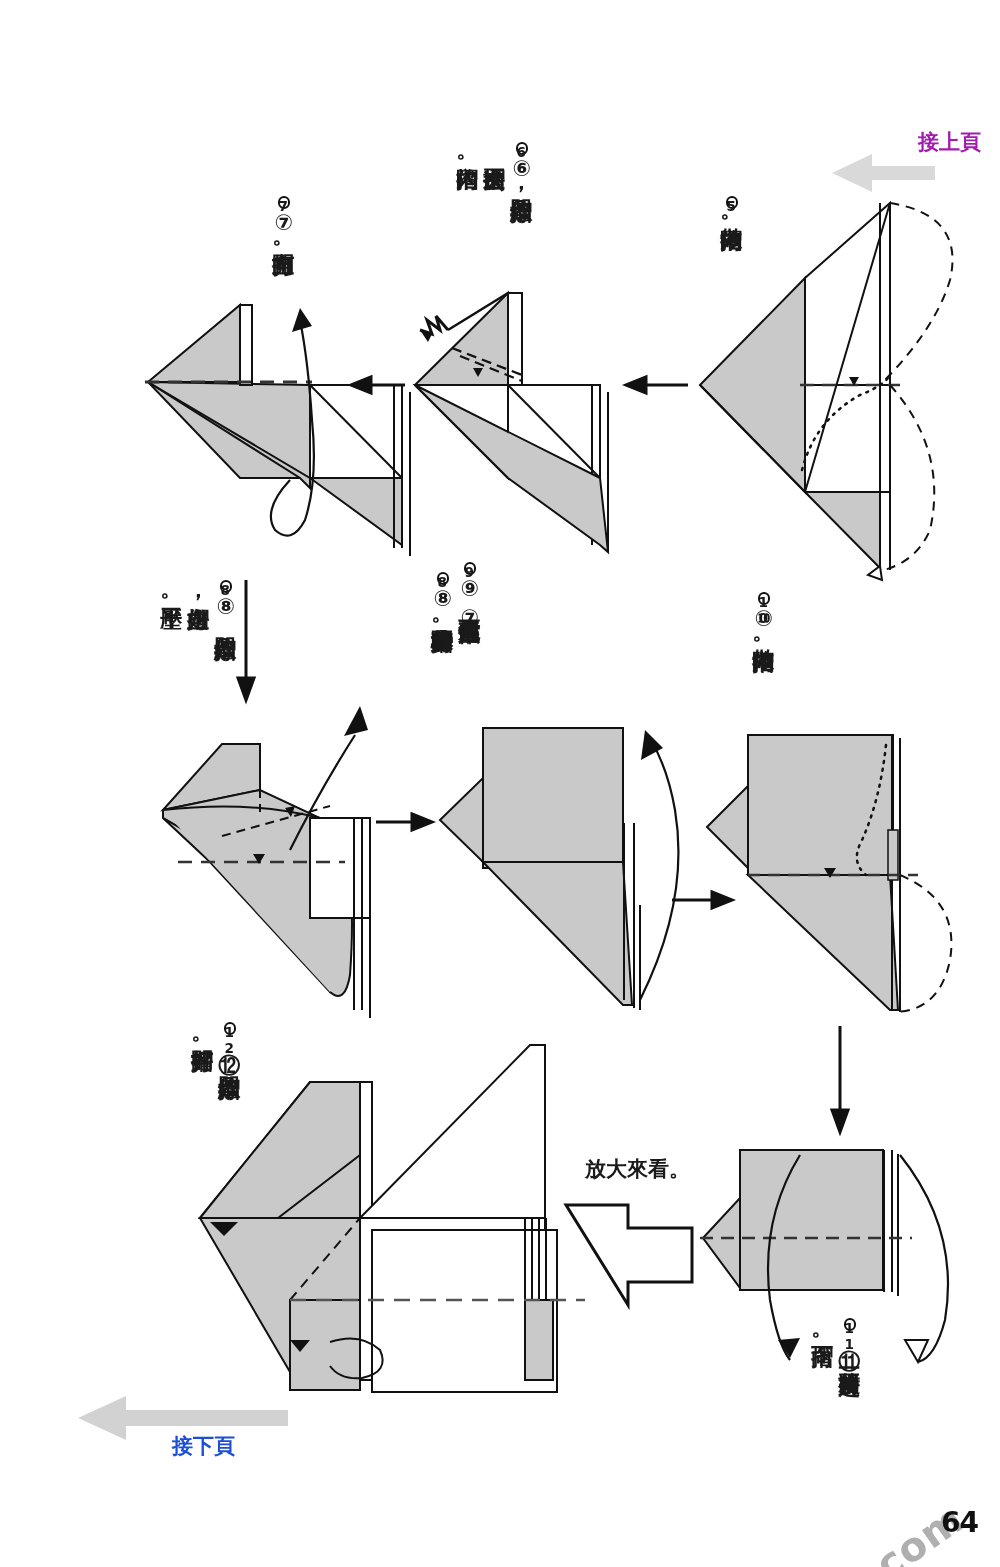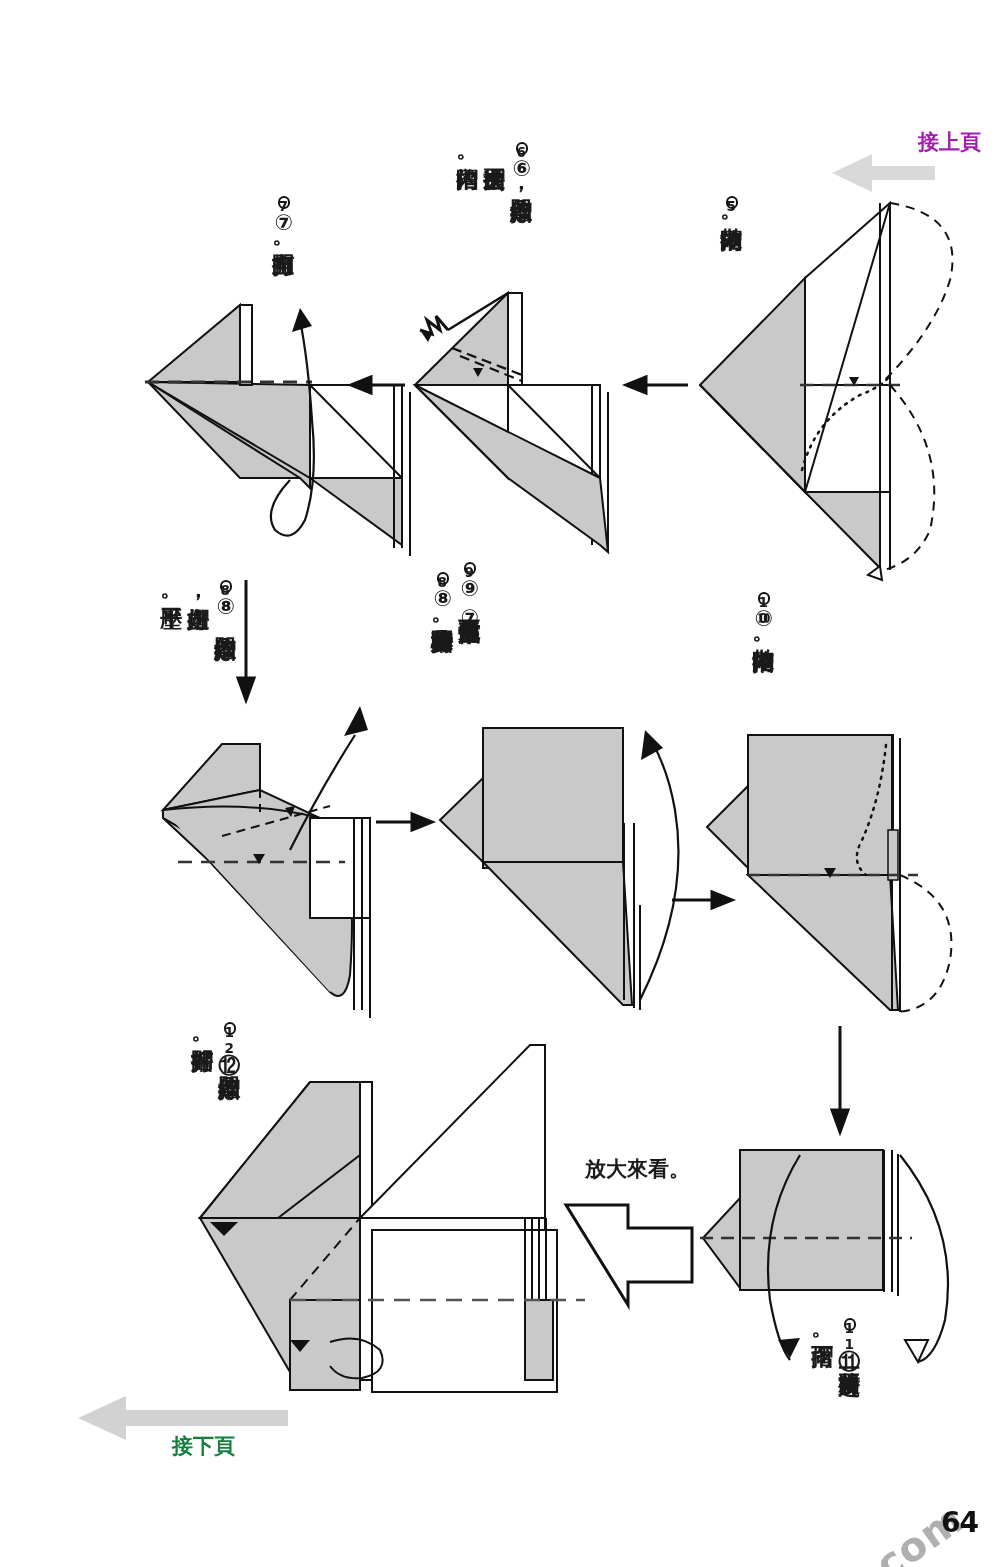--- a/index.html
+++ b/index.html
@@ -296,18 +296,18 @@
     <polygon points="290,1340 310,1340 300,1352" fill="#111"></polygon>
 
     <line x1="290" y1="1300" x2="585" y2="1300" stroke="#555" stroke-width="2.5" stroke-dasharray="16 10"></line>
 
     <path d="M330 1342 Q360 1332 380 1350 Q390 1372 362 1378 Q340 1380 330 1366" fill="none" stroke="#111" stroke-width="2"></path>
   </svg>
 
   <svg class="fig" style="left:0; top:0; width:1000px; height:1567px; z-index:1;">
     <path d="M78 1418 L126 1396 L126 1410 L288 1410 L288 1426 L126 1426 L126 1440 Z" fill="#d2d2d2" stroke="none"></path>
   </svg>
-  <div class="hcap" style="left:172px; top:1432px; font-size:21px; color:#15803d;">接下頁</div>
+  <div class="hcap" style="left:172px; top:1432px; font-size:21px; color:#1d4ed8;">接下頁</div>
 
   <div id="watermark">DM5.com</div>
   <div id="pageno">64</div>
 
 </div>
 
 </body></html>

